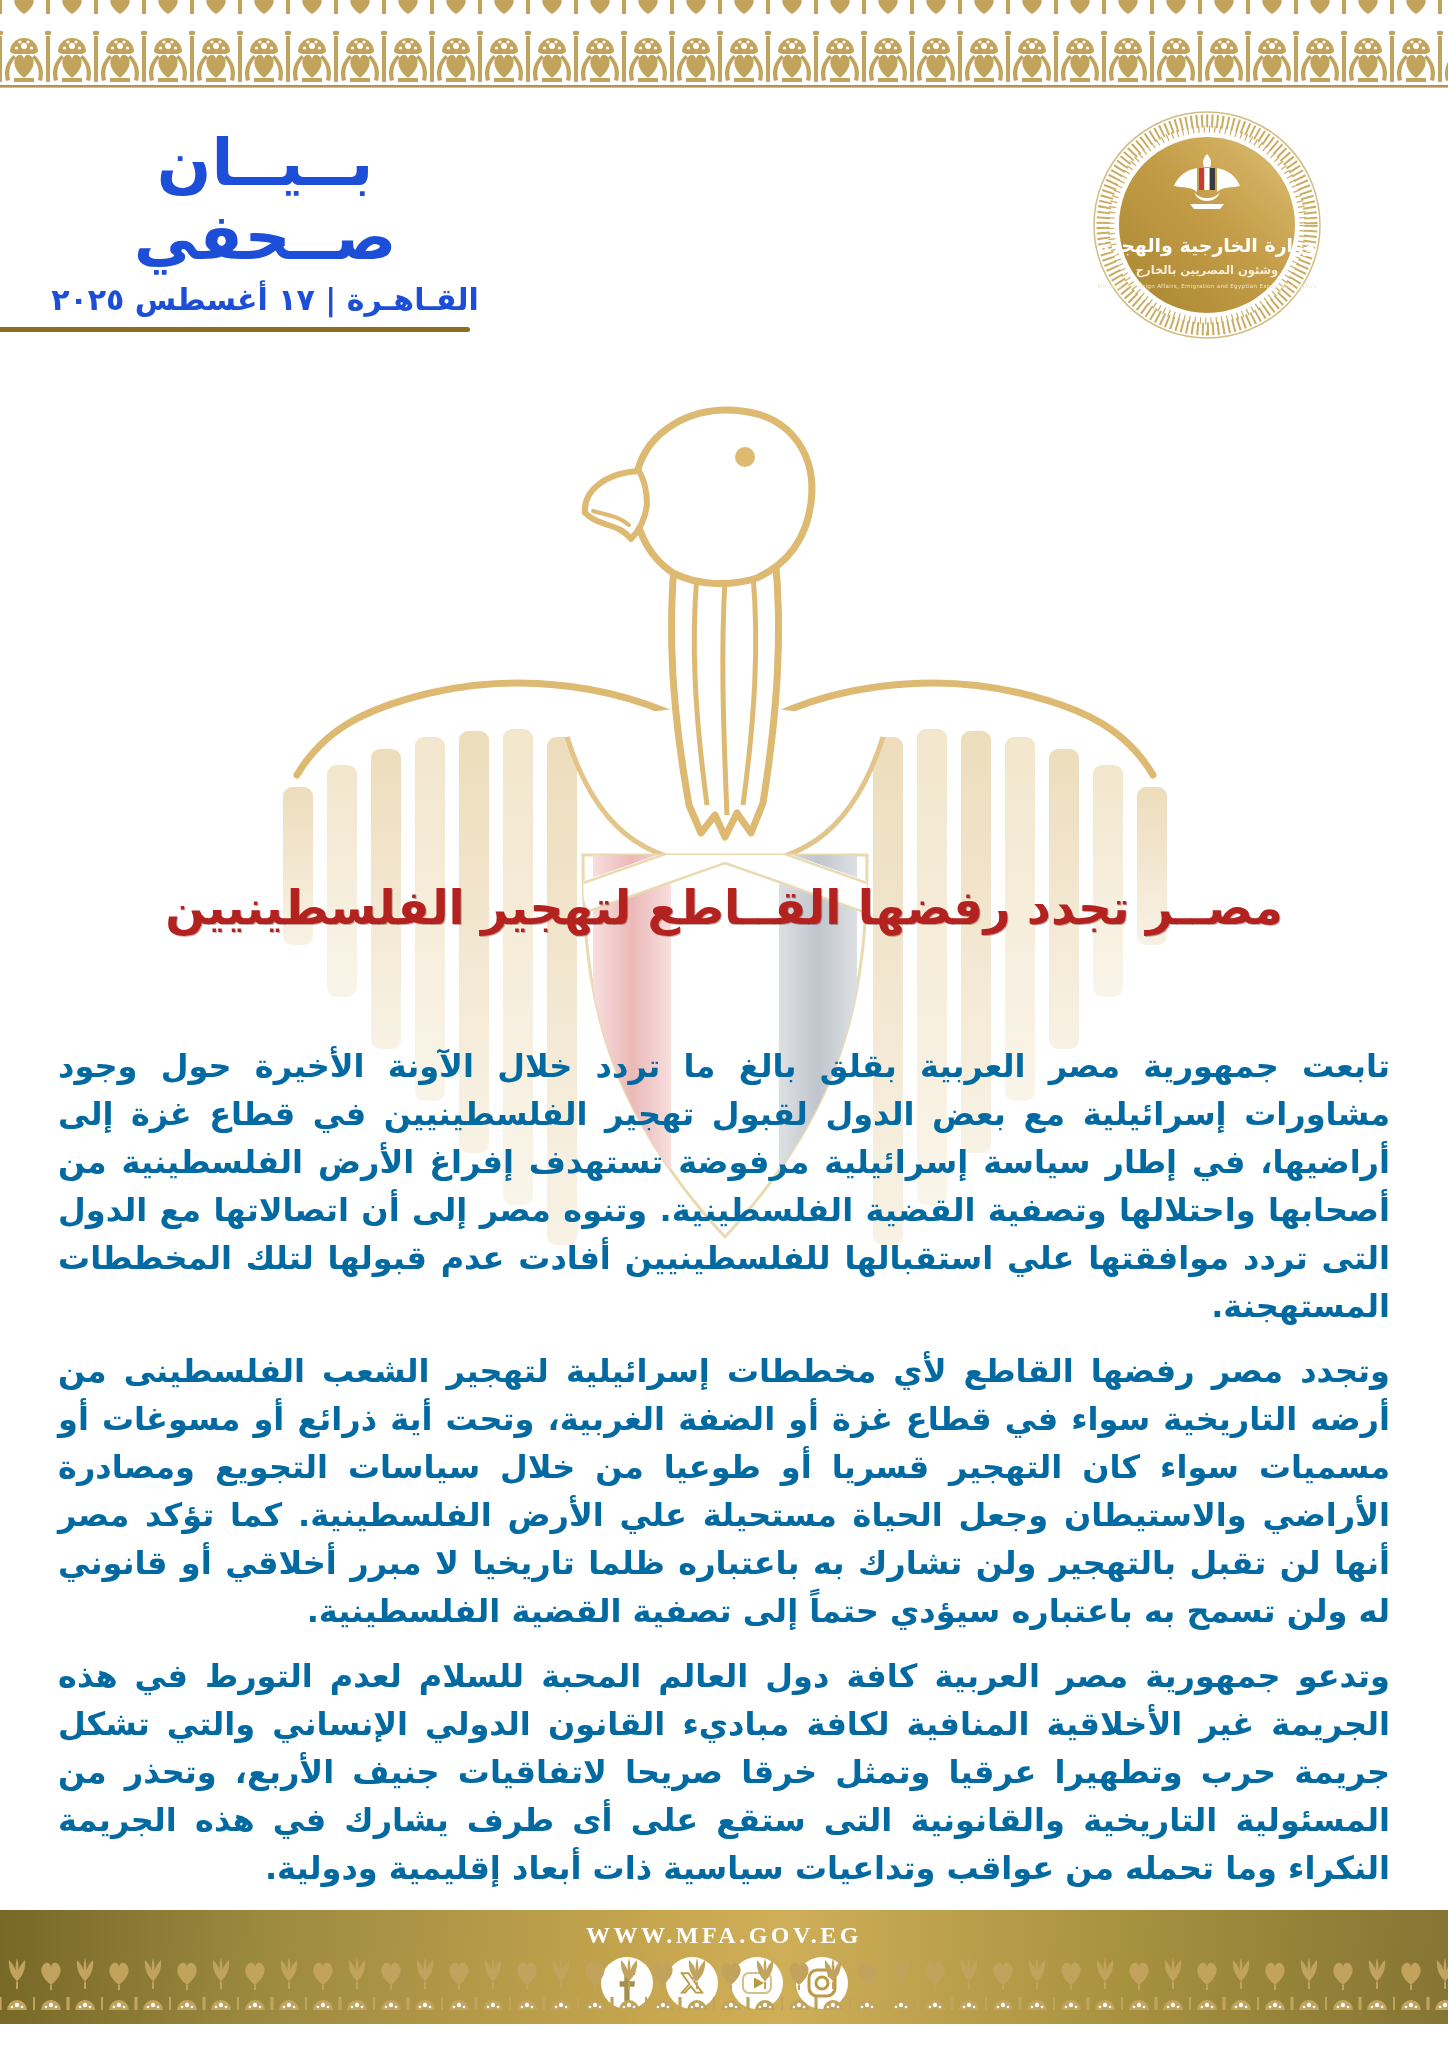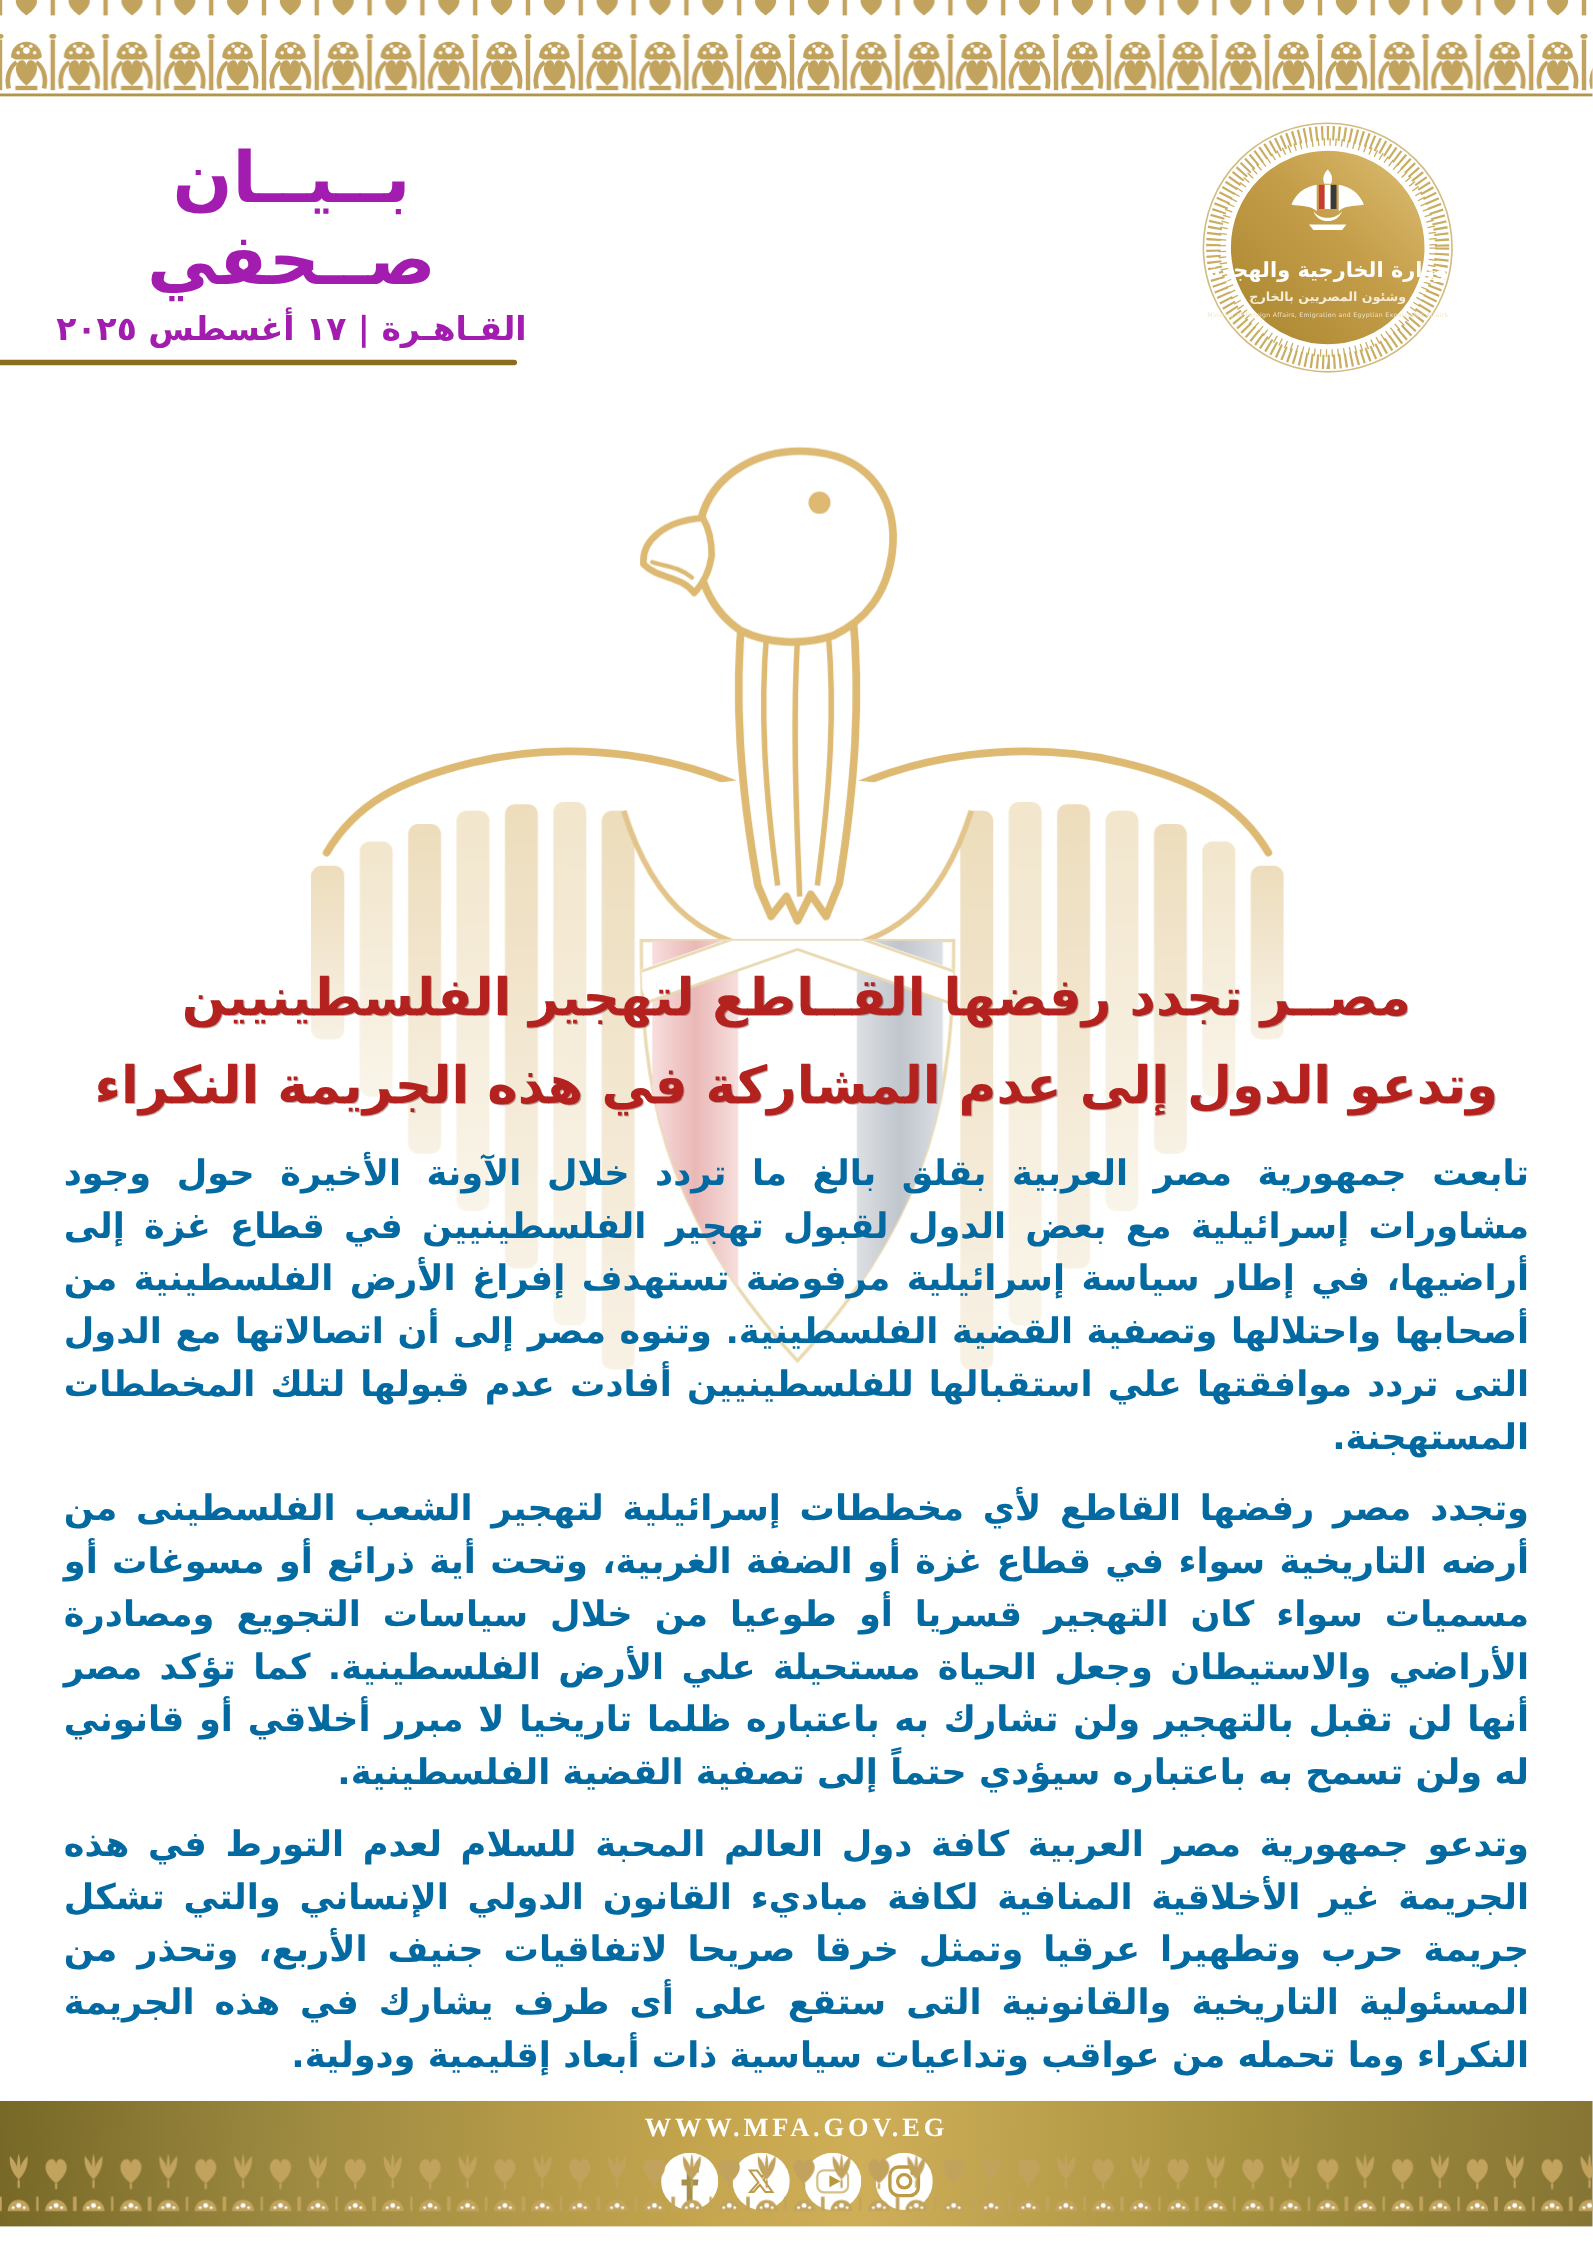--- a/index.html
+++ b/index.html
@@ -3,21 +3,21 @@
 <meta charset="utf-8">
 <style>
   * { margin:0; padding:0; box-sizing:border-box; }
   html,body { background:#ffffff; }
   body { width:1448px; font-family:"DejaVu Sans", sans-serif; }
   .page { position:relative; width:1448px; height:2048px; background:#ffffff; overflow:hidden; }
 
   .top-border { position:absolute; top:0; left:0; width:1448px; height:90px; }
   .bottom-border { position:absolute; top:1957px; left:0; width:1448px; height:56px; }
 
-  .header-left { position:absolute; top:126px; left:30px; width:470px; text-align:center; color:#a21caf; direction:rtl; }
+  .header-left { position:absolute; top:126px; left:30px; width:470px; text-align:center; color:#1d4ed8; direction:rtl; }
   .press-title { font-size:64px; font-weight:bold; letter-spacing:1px; }
   .dateline { margin-top:8px; font-size:30px; font-weight:bold; }
   .header-rule { position:absolute; top:327px; left:0; width:470px; height:5px; background:#8c6d1d; border-radius:0 3px 3px 0; }
 
   .seal { position:absolute; top:108px; left:1090px; width:234px; height:234px; }
 
   .watermark { position:absolute; top:385px; left:245px; width:960px; height:870px; }
 
   .headline { position:absolute; top:868px; left:0; width:1448px; text-align:center; direction:rtl;
               color:#b3221e; font-size:47px; font-weight:bold; line-height:80px;
@@ -163,21 +163,20 @@
 
       <path d="M428,188 C398,168 382,128 392,88 C402,46 446,20 497,26 C548,32 572,72 566,118 C561,156 540,180 512,193 C484,202 452,200 428,188 Z" fill="#ffffff" stroke="#dcb76e" stroke-width="7"></path>
       <path d="M394,86 C360,88 338,106 340,128 C354,142 374,138 386,154 C394,146 400,134 402,120 C402,108 400,96 394,86 Z" fill="#ffffff" stroke="#dcb76e" stroke-width="6" stroke-linejoin="round"></path>
       <path d="M348,126 C360,130 372,130 384,140" stroke="#dcb76e" stroke-width="4" fill="none" stroke-linecap="round"></path>
       <circle cx="500" cy="72" r="10" fill="#dcb76e"></circle>
     </g>
   </svg>
 
   <div class="headline">
     <div>مصــر تجدد رفضها القــاطع لتهجير الفلسطينيين</div>
-    <div>وتدعو الدول إلى عدم المشاركة في هذه الجريمة النكراء</div>
   </div>
 
   <div class="body-text">
     <p>تابعت جمهورية مصر العربية بقلق بالغ ما تردد خلال الآونة الأخيرة حول وجود مشاورات إسرائيلية مع بعض الدول لقبول تهجير الفلسطينيين في قطاع غزة إلى أراضيها، في إطار سياسة إسرائيلية مرفوضة تستهدف إفراغ الأرض الفلسطينية من أصحابها واحتلالها وتصفية القضية الفلسطينية. وتنوه مصر إلى أن اتصالاتها مع الدول التى تردد موافقتها علي استقبالها للفلسطينيين أفادت عدم قبولها لتلك المخططات المستهجنة.</p>
     <p>وتجدد مصر رفضها القاطع لأي مخططات إسرائيلية لتهجير الشعب الفلسطينى من أرضه التاريخية سواء في قطاع غزة أو الضفة الغربية، وتحت أية ذرائع أو مسوغات أو مسميات سواء كان التهجير قسريا أو طوعيا من خلال سياسات التجويع ومصادرة الأراضي والاستيطان وجعل الحياة مستحيلة علي الأرض الفلسطينية. كما تؤكد مصر أنها لن تقبل بالتهجير ولن تشارك به باعتباره ظلما تاريخيا لا مبرر أخلاقي أو قانوني له ولن تسمح به باعتباره سيؤدي حتماً إلى تصفية القضية الفلسطينية.</p>
     <p>وتدعو جمهورية مصر العربية كافة دول العالم المحبة للسلام لعدم التورط في هذه الجريمة غير الأخلاقية المنافية لكافة مباديء القانون الدولي الإنساني والتي تشكل جريمة حرب وتطهيرا عرقيا وتمثل خرقا صريحا لاتفاقيات جنيف الأربع، وتحذر من المسئولية التاريخية والقانونية التى ستقع على أى طرف يشارك في هذه الجريمة النكراء وما تحمله من عواقب وتداعيات سياسية ذات أبعاد إقليمية ودولية.</p>
   </div>
 
   <div class="footer-bar">
     <div class="website">WWW.MFA.GOV.EG</div>

